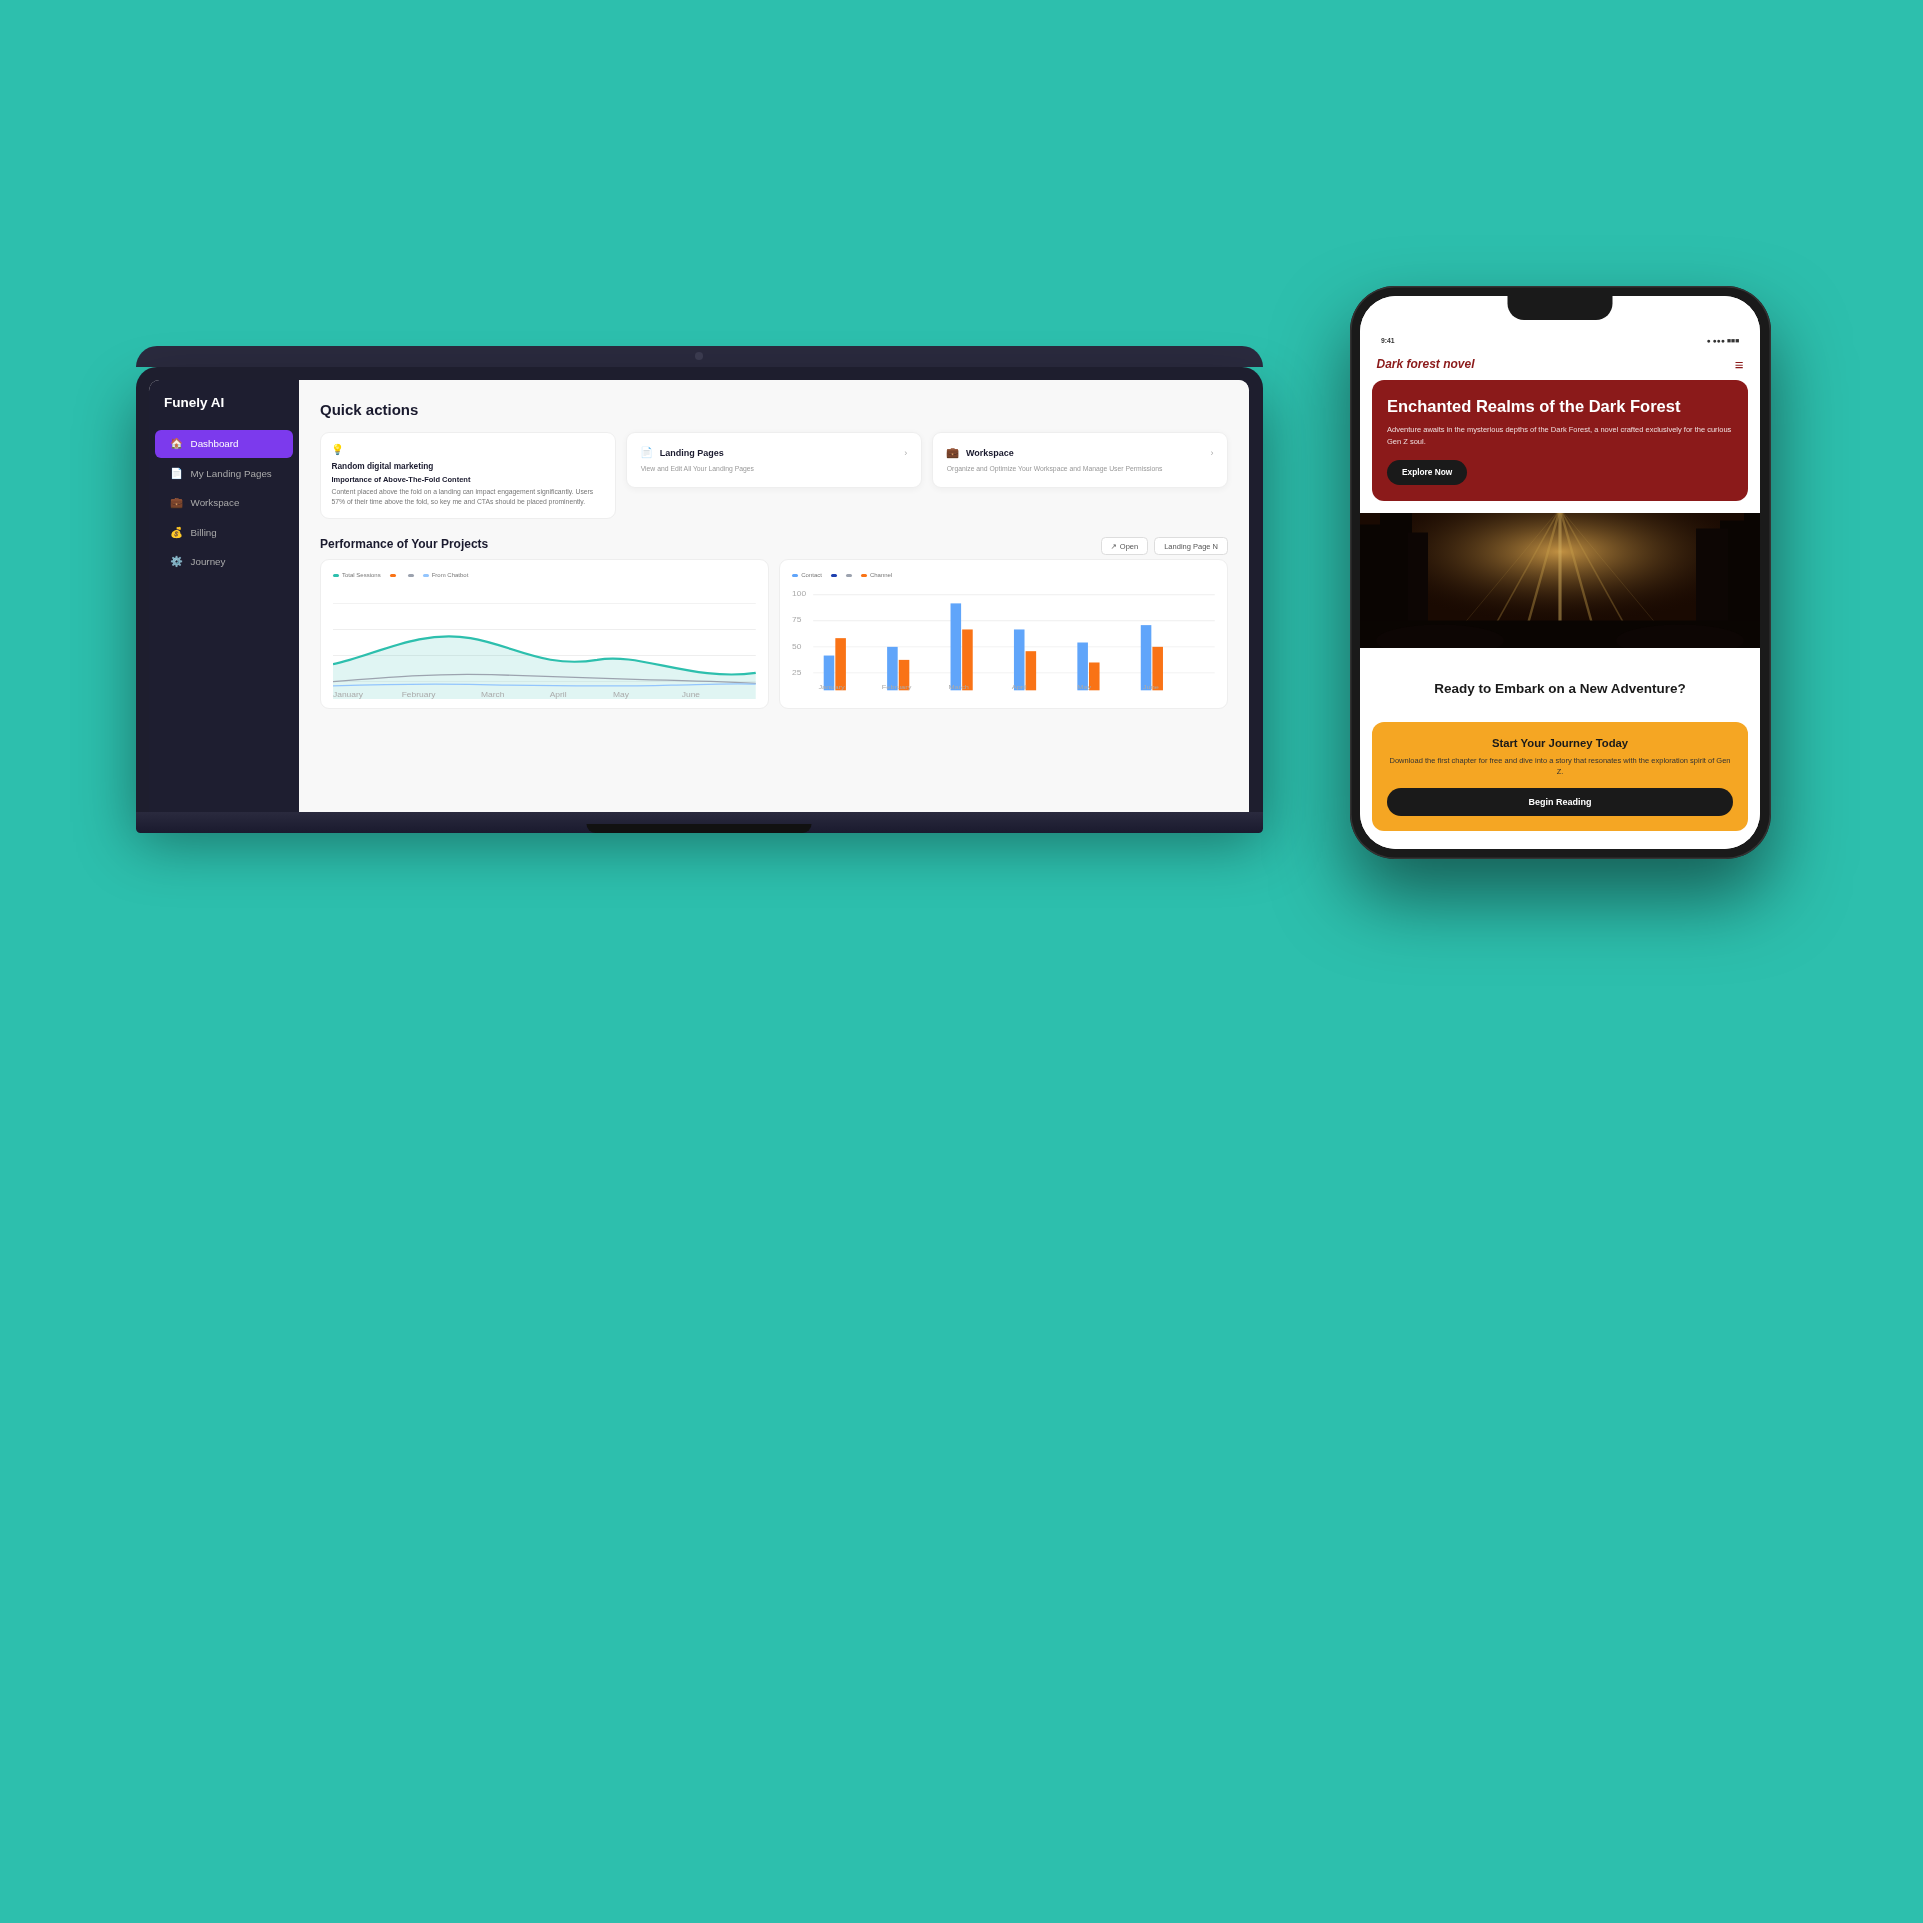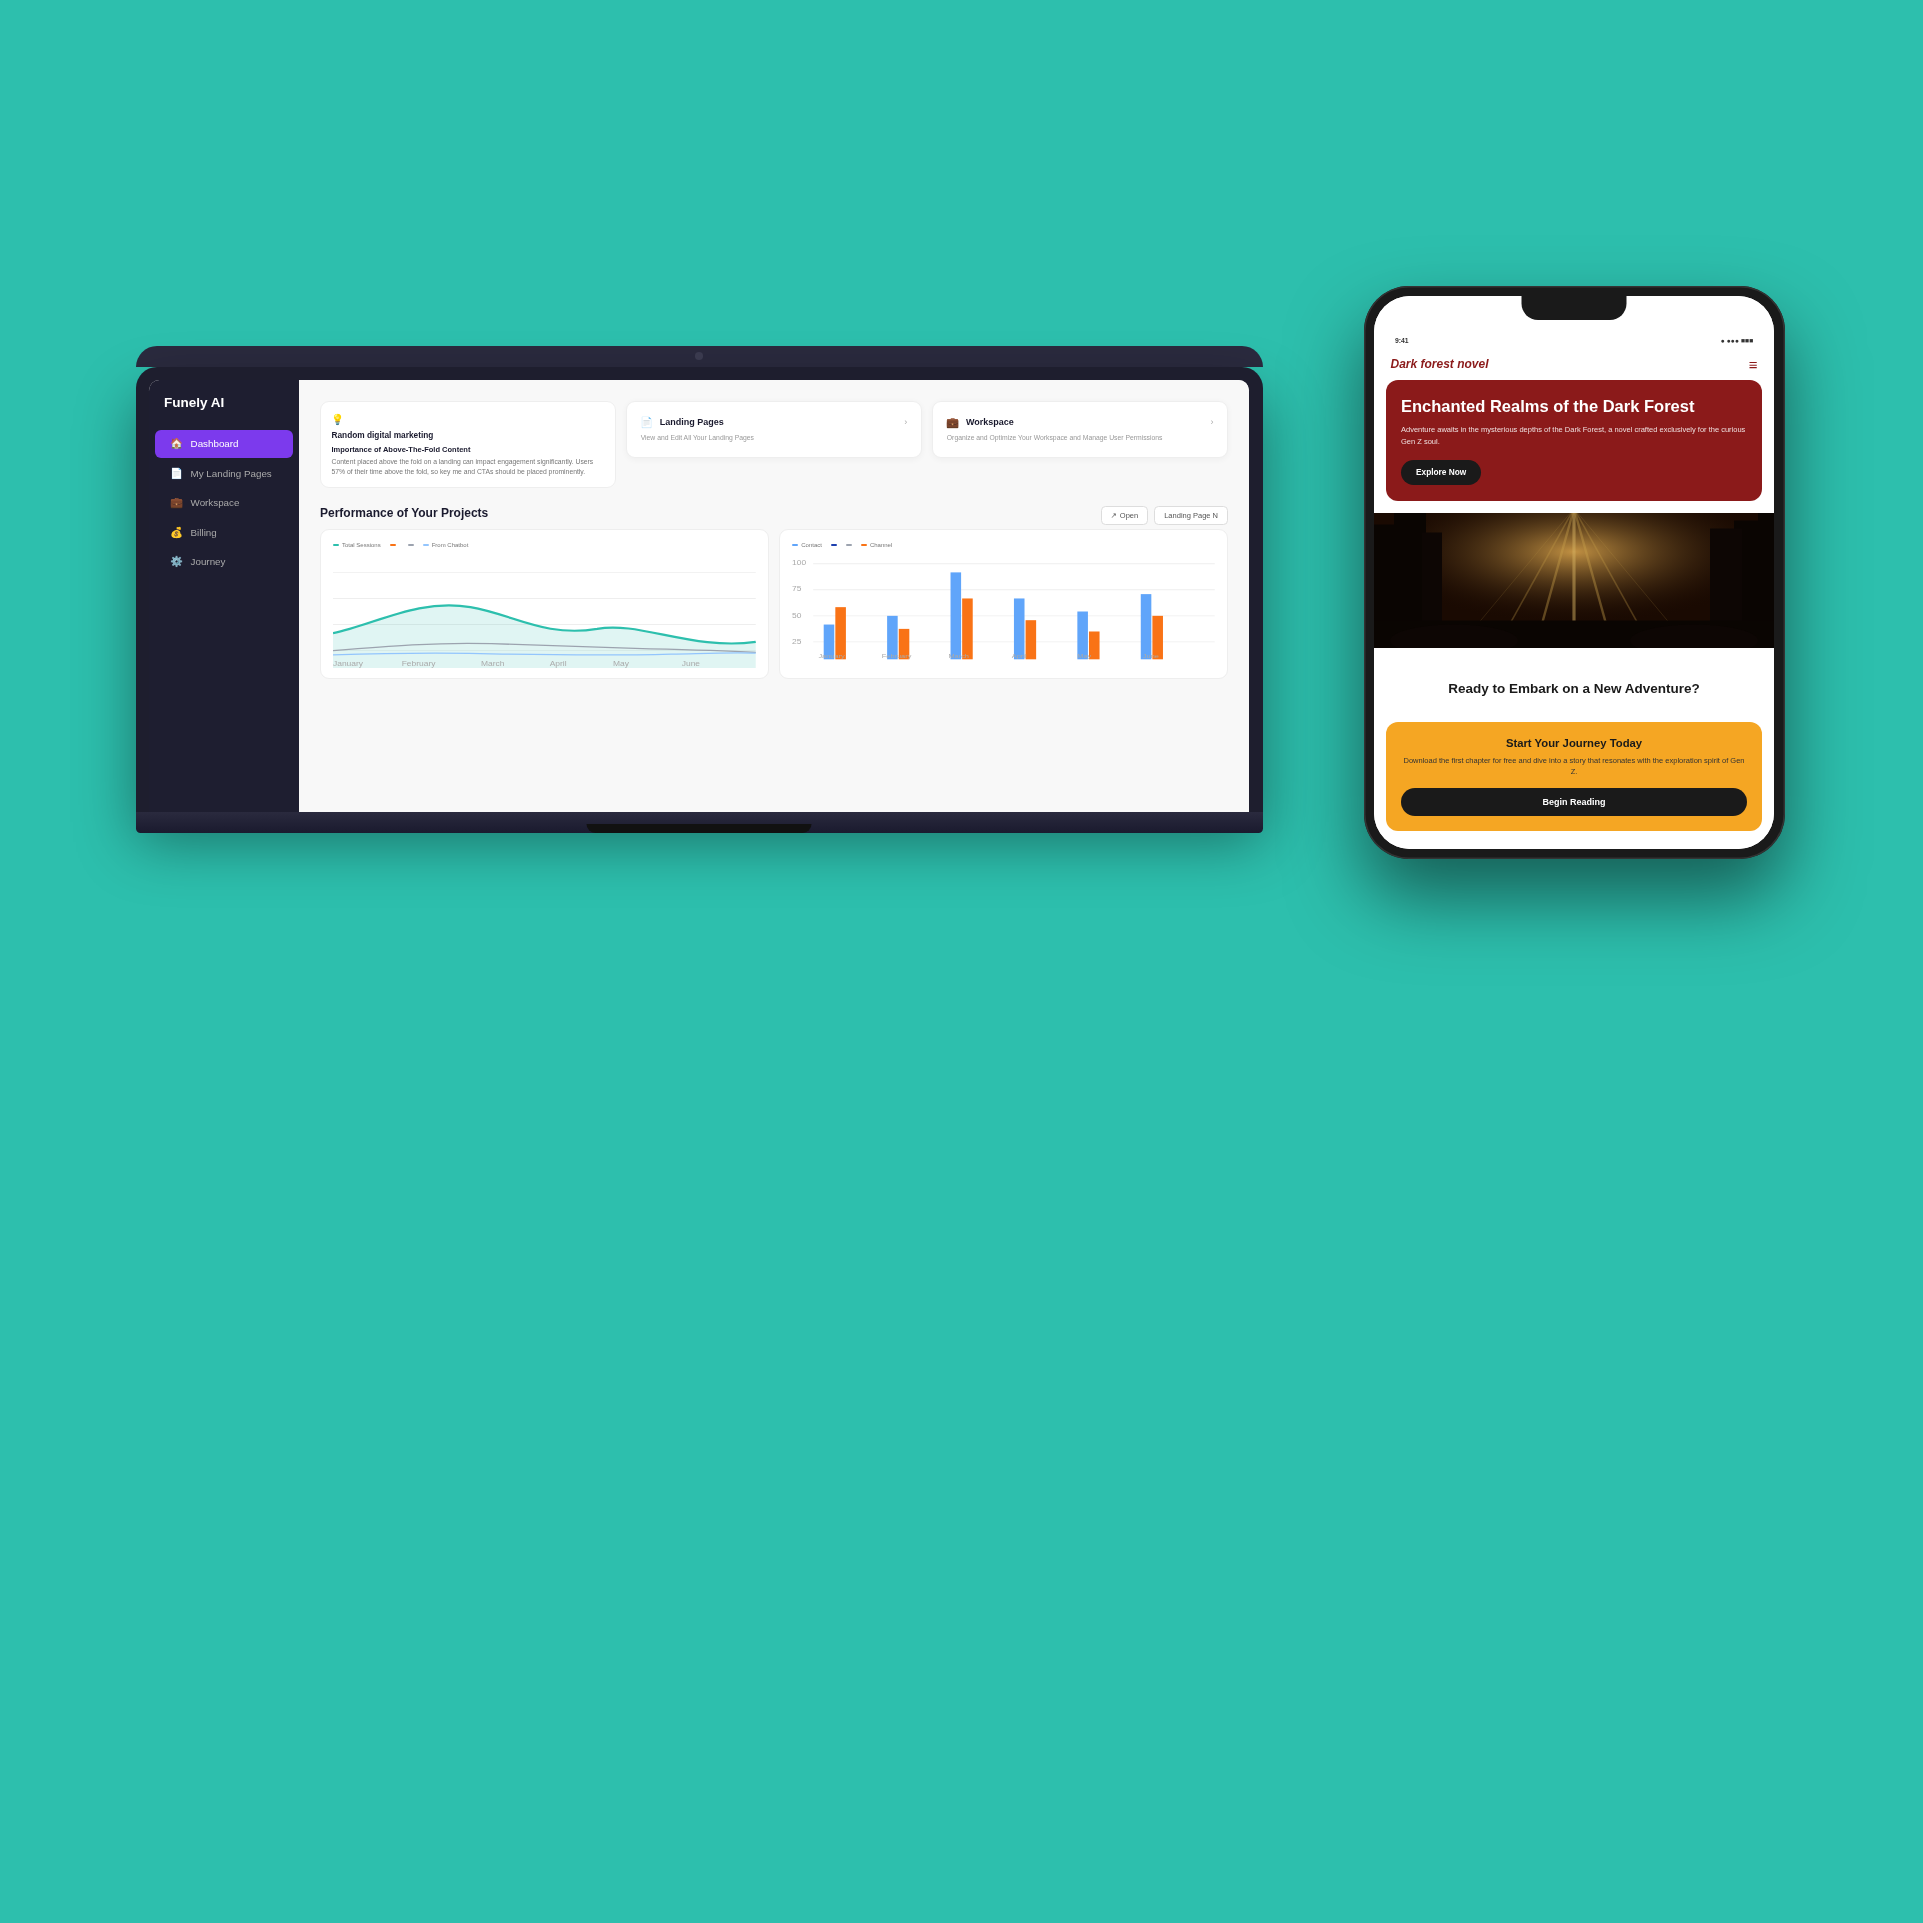--- a/index.html
+++ b/index.html
@@ -313,21 +313,21 @@
 
     
     .chart-svg {
       width: 100%;
       height: 113px;
     }
 
     
     .phone {
       position: absolute;
-      right: 4px;
+      right: 18px;
       top: 0;
       width: 421px;
       z-index: 10;
     }
 
     .phone-outer {
       background: #1a1a1a;
       border-radius: 45px;
       padding: 10.5px;
       box-shadow: 0 38px 75px rgba(0,0,0,0.5), inset 0 0 0 1.5px #333;
@@ -521,20 +521,21 @@
             <span class="sidebar-icon">💰</span>
             <span>Billing</span>
           </div>
           <div class="sidebar-item">
             <span class="sidebar-icon">⚙️</span>
             <span>Journey</span>
           </div>
         </div>
 
         <div class="main-content">
+          <div class="quick-actions-title">Quick actions</div>
 
           <div class="quick-actions-grid">
 
 
             <div class="action-card">
               <div class="action-card-link">
                 <div class="action-card-link-left">
                   <span class="action-link-icon">📄</span>
                   <span class="action-link-title">Landing Pages</span>
                 </div>

